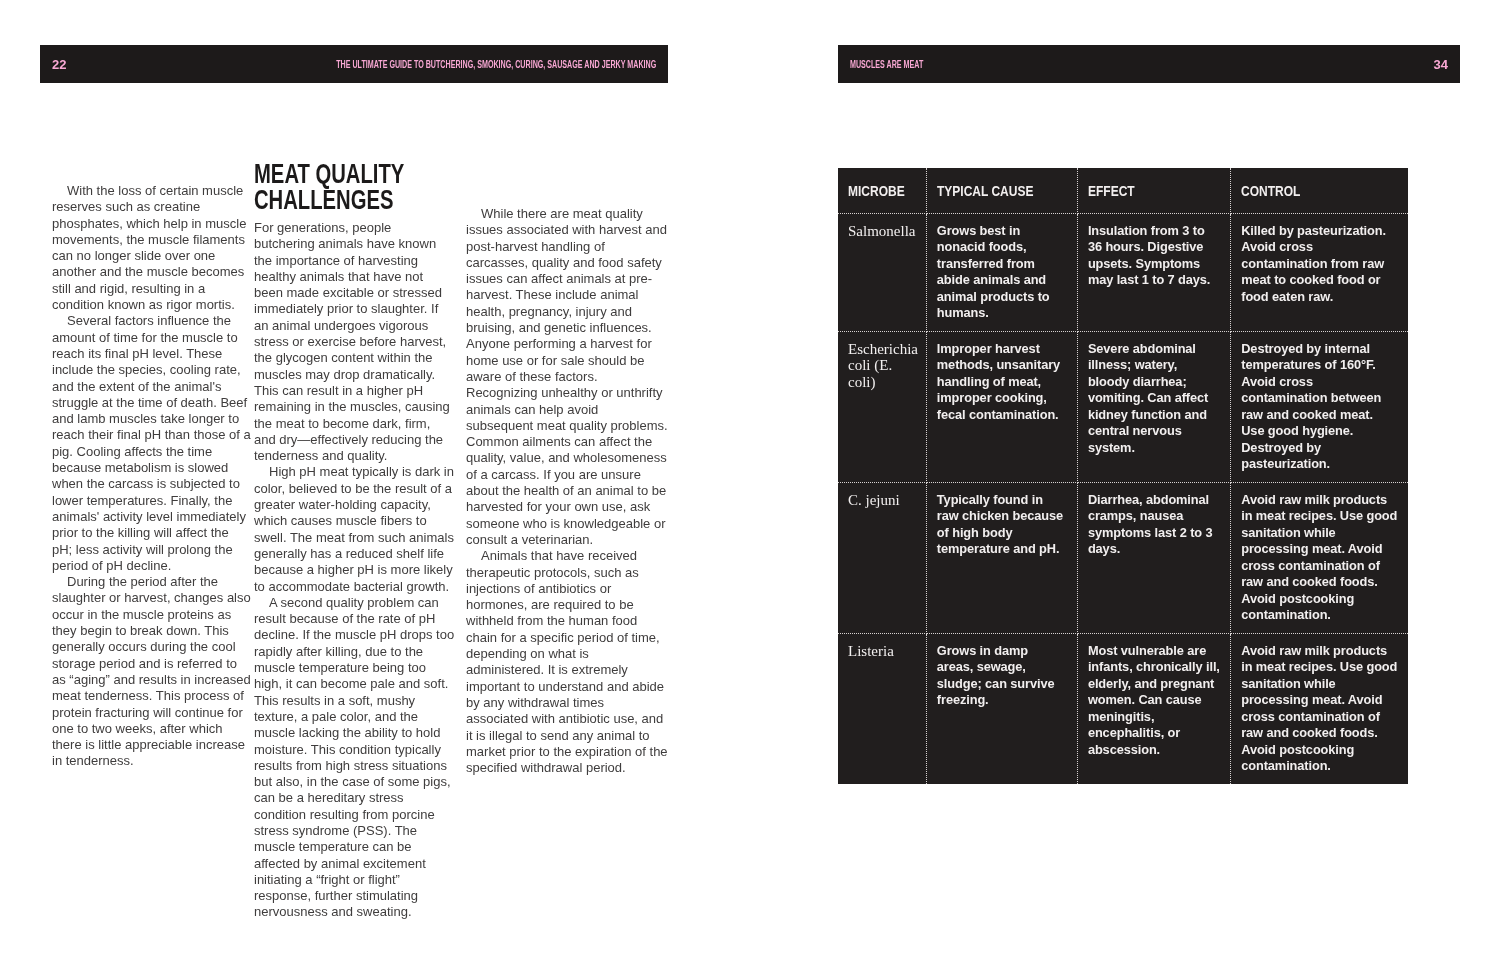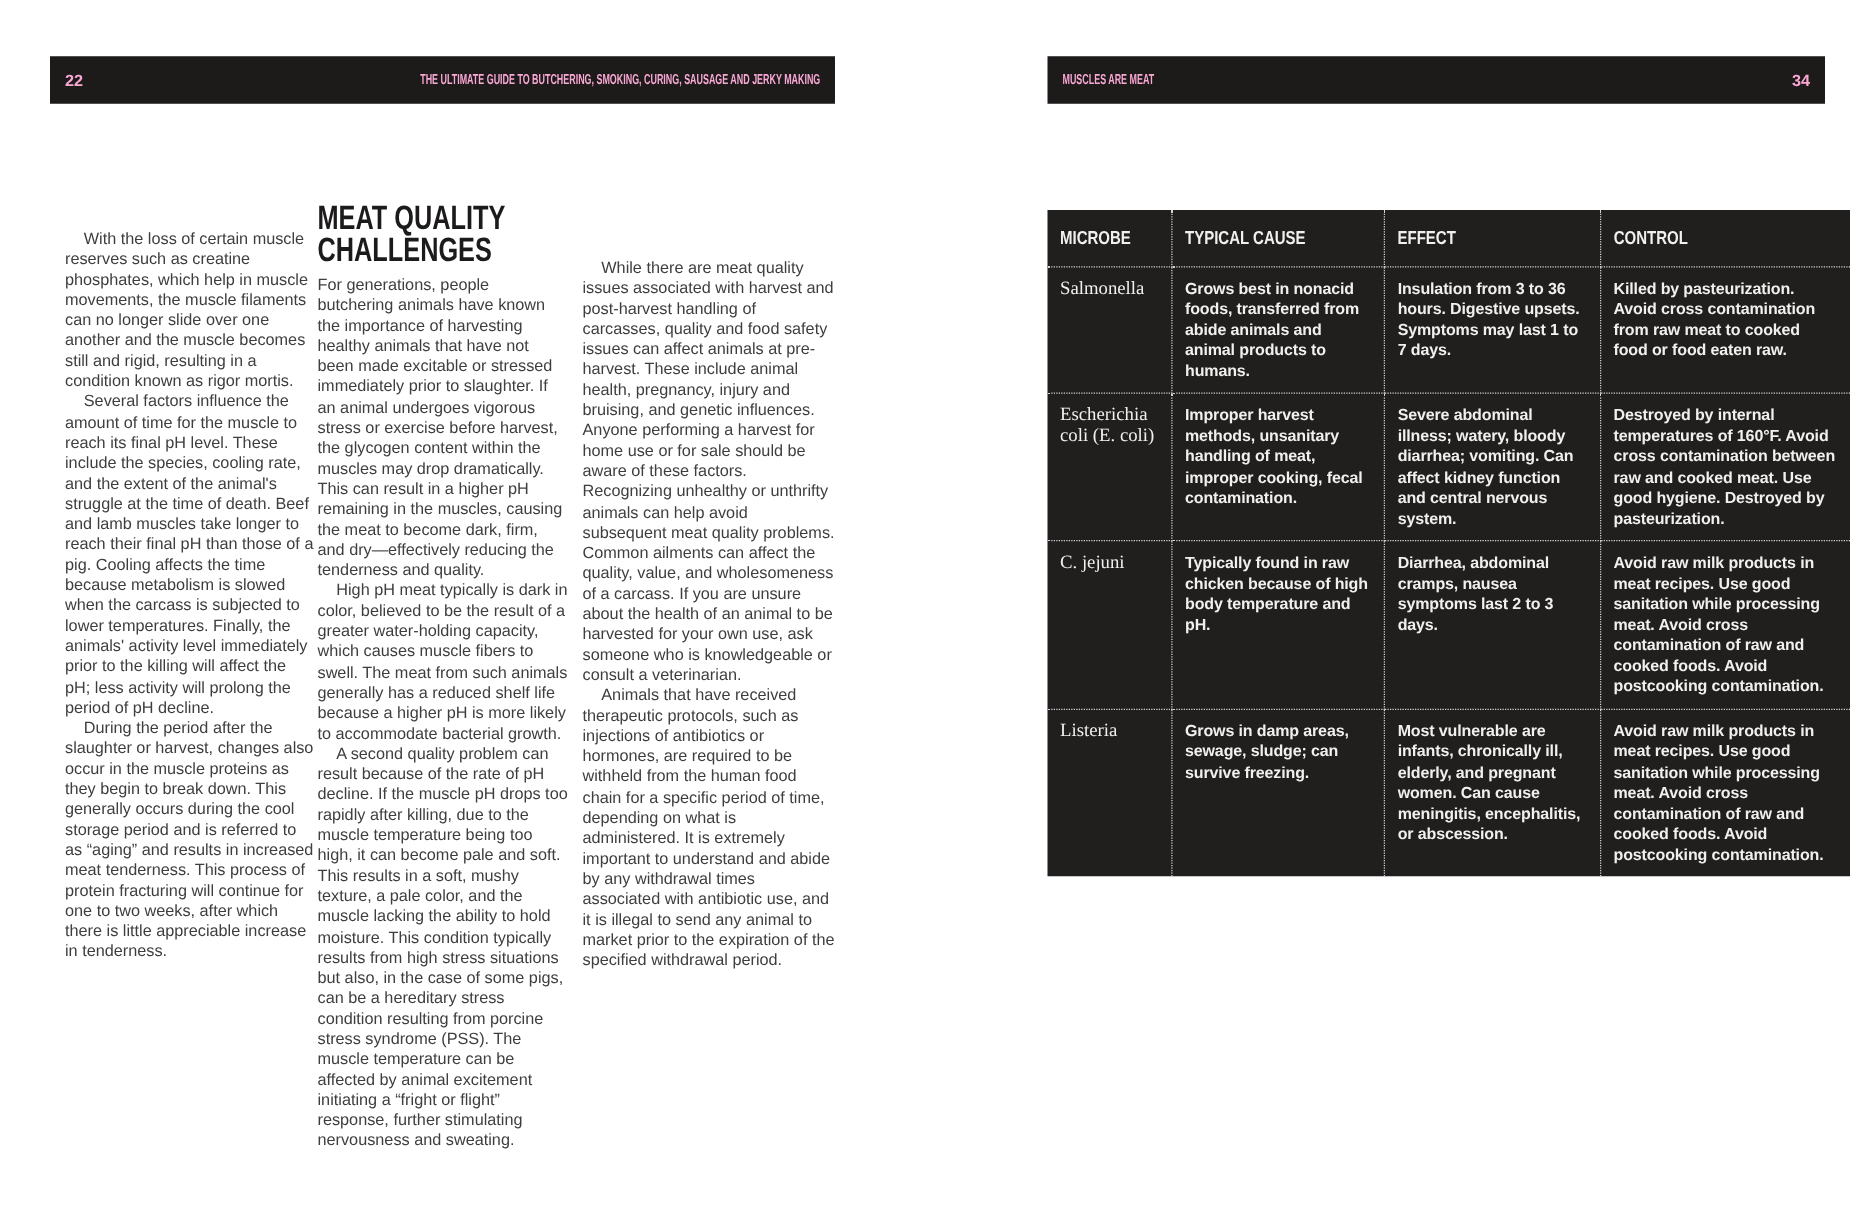--- a/index.html
+++ b/index.html
@@ -31,21 +31,21 @@
   .col p{margin:0;}
   .col p.indent{text-indent:15px;}
   .section-heading{
     font-size:27px;line-height:26px;font-weight:800;color:#1c1a1a;
     letter-spacing:0;transform:scaleX(0.75);transform-origin:left top;
     margin:0 0 7px 0;width:201px;
   }
 
   
   .microbe-table{
-    position:absolute;left:0;top:123px;width:642px;
+    position:absolute;left:0;top:123px;width:570px;
     background:#211e1e;color:#f2efef;
     border-collapse:collapse;table-layout:fixed;
   }
   .microbe-table td,.microbe-table th{
     vertical-align:top;text-align:left;box-sizing:border-box;
     padding:9px 10px;
     border-right:1px dotted #d8d3d3;border-bottom:1px dotted #d8d3d3;
   }
   .microbe-table td:last-child,.microbe-table th:last-child{border-right:none;}
   .microbe-table tr:last-child td{border-bottom:none;}

